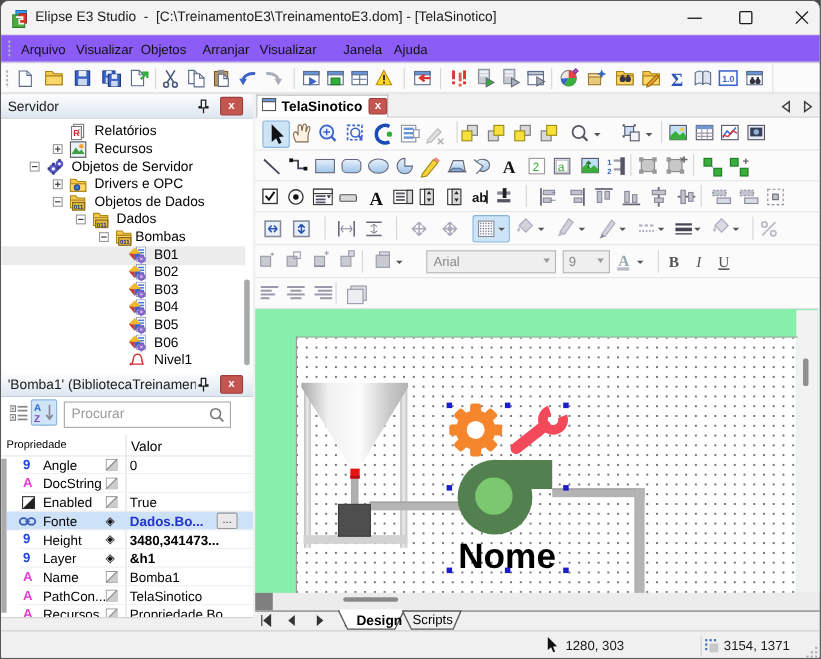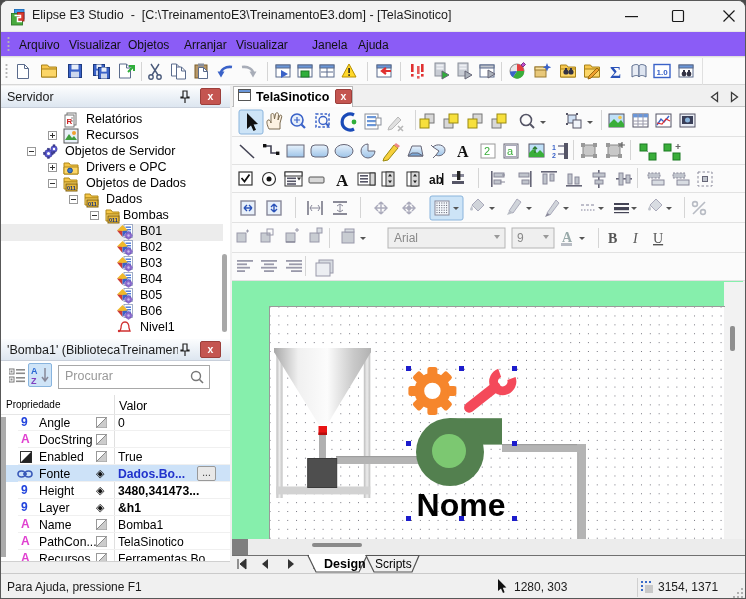--- a/index.html
+++ b/index.html
@@ -468,21 +468,21 @@
         <span class="pval">TelaSinotico</span>
       </div>
   <div class="prow" style="top:189px">
         <span class="ptype" style="color:#e040d0">A</span>
         <span class="pname">Recursos</span>
         <svg class="slashbox" viewBox="0 0 11 11">
           <rect x="0.5" y="0.5" width="10" height="10" fill="#fff" stroke="#999"></rect>
           <path d="M10.5 0.5 L0.5 10.5 L10.5 10.5 Z" fill="#ccc"></path>
           <line x1="10.5" y1="0.5" x2="0.5" y2="10.5" stroke="#888"></line>
         </svg>
-        <span class="pval">Ferramentas.Bo</span>
+        <span class="pval">Propriedade.Bo</span>
       </div>
 
   <div class="abs" style="left:17px;top:69px;width:212px;height:1px;background:#f0f0f0"></div>
   <div class="abs" style="left:17px;top:86px;width:212px;height:1px;background:#f0f0f0"></div>
   <div class="abs" style="left:17px;top:103px;width:212px;height:1px;background:#f0f0f0"></div>
   <div class="abs" style="left:17px;top:120px;width:212px;height:1px;background:#f0f0f0"></div>
   <div class="abs" style="left:17px;top:137px;width:212px;height:1px;background:#f0f0f0"></div>
   <div class="abs" style="left:17px;top:154px;width:212px;height:1px;background:#f0f0f0"></div>
   <div class="abs" style="left:17px;top:171px;width:212px;height:1px;background:#f0f0f0"></div>
   <div class="abs" style="left:17px;top:188px;width:212px;height:1px;background:#f0f0f0"></div>
@@ -959,21 +959,20 @@
   <svg class="abs" style="left:72px;top:462px" width="146" height="25" viewBox="0 0 146 25">
     <polygon points="4,7.5 63,7.5 55,24 12,24" fill="#fff" stroke="#555" stroke-width="1.2"></polygon>
     <rect x="5" y="6" width="57" height="3" fill="#fff"></rect>
     <polygon points="62,7.5 115,7.5 108,24 70,24" fill="#f0f0f0" stroke="#555" stroke-width="1.2"></polygon>
     <text x="20" y="20" font-size="12.5" font-weight="bold" fill="#000" font-family="Liberation Sans, sans-serif">Design</text>
     <text x="71" y="19.5" font-size="12" fill="#000" font-family="Liberation Sans, sans-serif">Scripts</text>
   </svg>
 </div>
 
 <div id="statusbar">
-  <div class="abs" style="left:6px;top:6px">Para Ajuda, pressione F1</div>
   <svg class="abs" style="left:495px;top:4px" width="12" height="17" viewBox="0 0 12 17">
         <path d="M2 1 L2 13 L5 10.4 L7 15 L8.6 14.2 L6.8 9.8 L10.4 9.4 Z" fill="#111"></path>
       </svg>
   <div class="abs" style="left:513px;top:6px">1280, 303</div>
   <div class="abs" style="left:636px;top:4px;width:1px;height:19px;background:#d0d0d0"></div>
   <svg class="abs" style="left:640px;top:7px" width="13" height="13" viewBox="0 0 13 13">
     <rect x="4" y="4" width="8" height="8" fill="#c8c8c8"></rect>
     <g fill="#3a6cc8">
           <rect x="0" y="0" width="2" height="2"></rect>
           <rect x="4" y="0" width="2" height="2"></rect>

